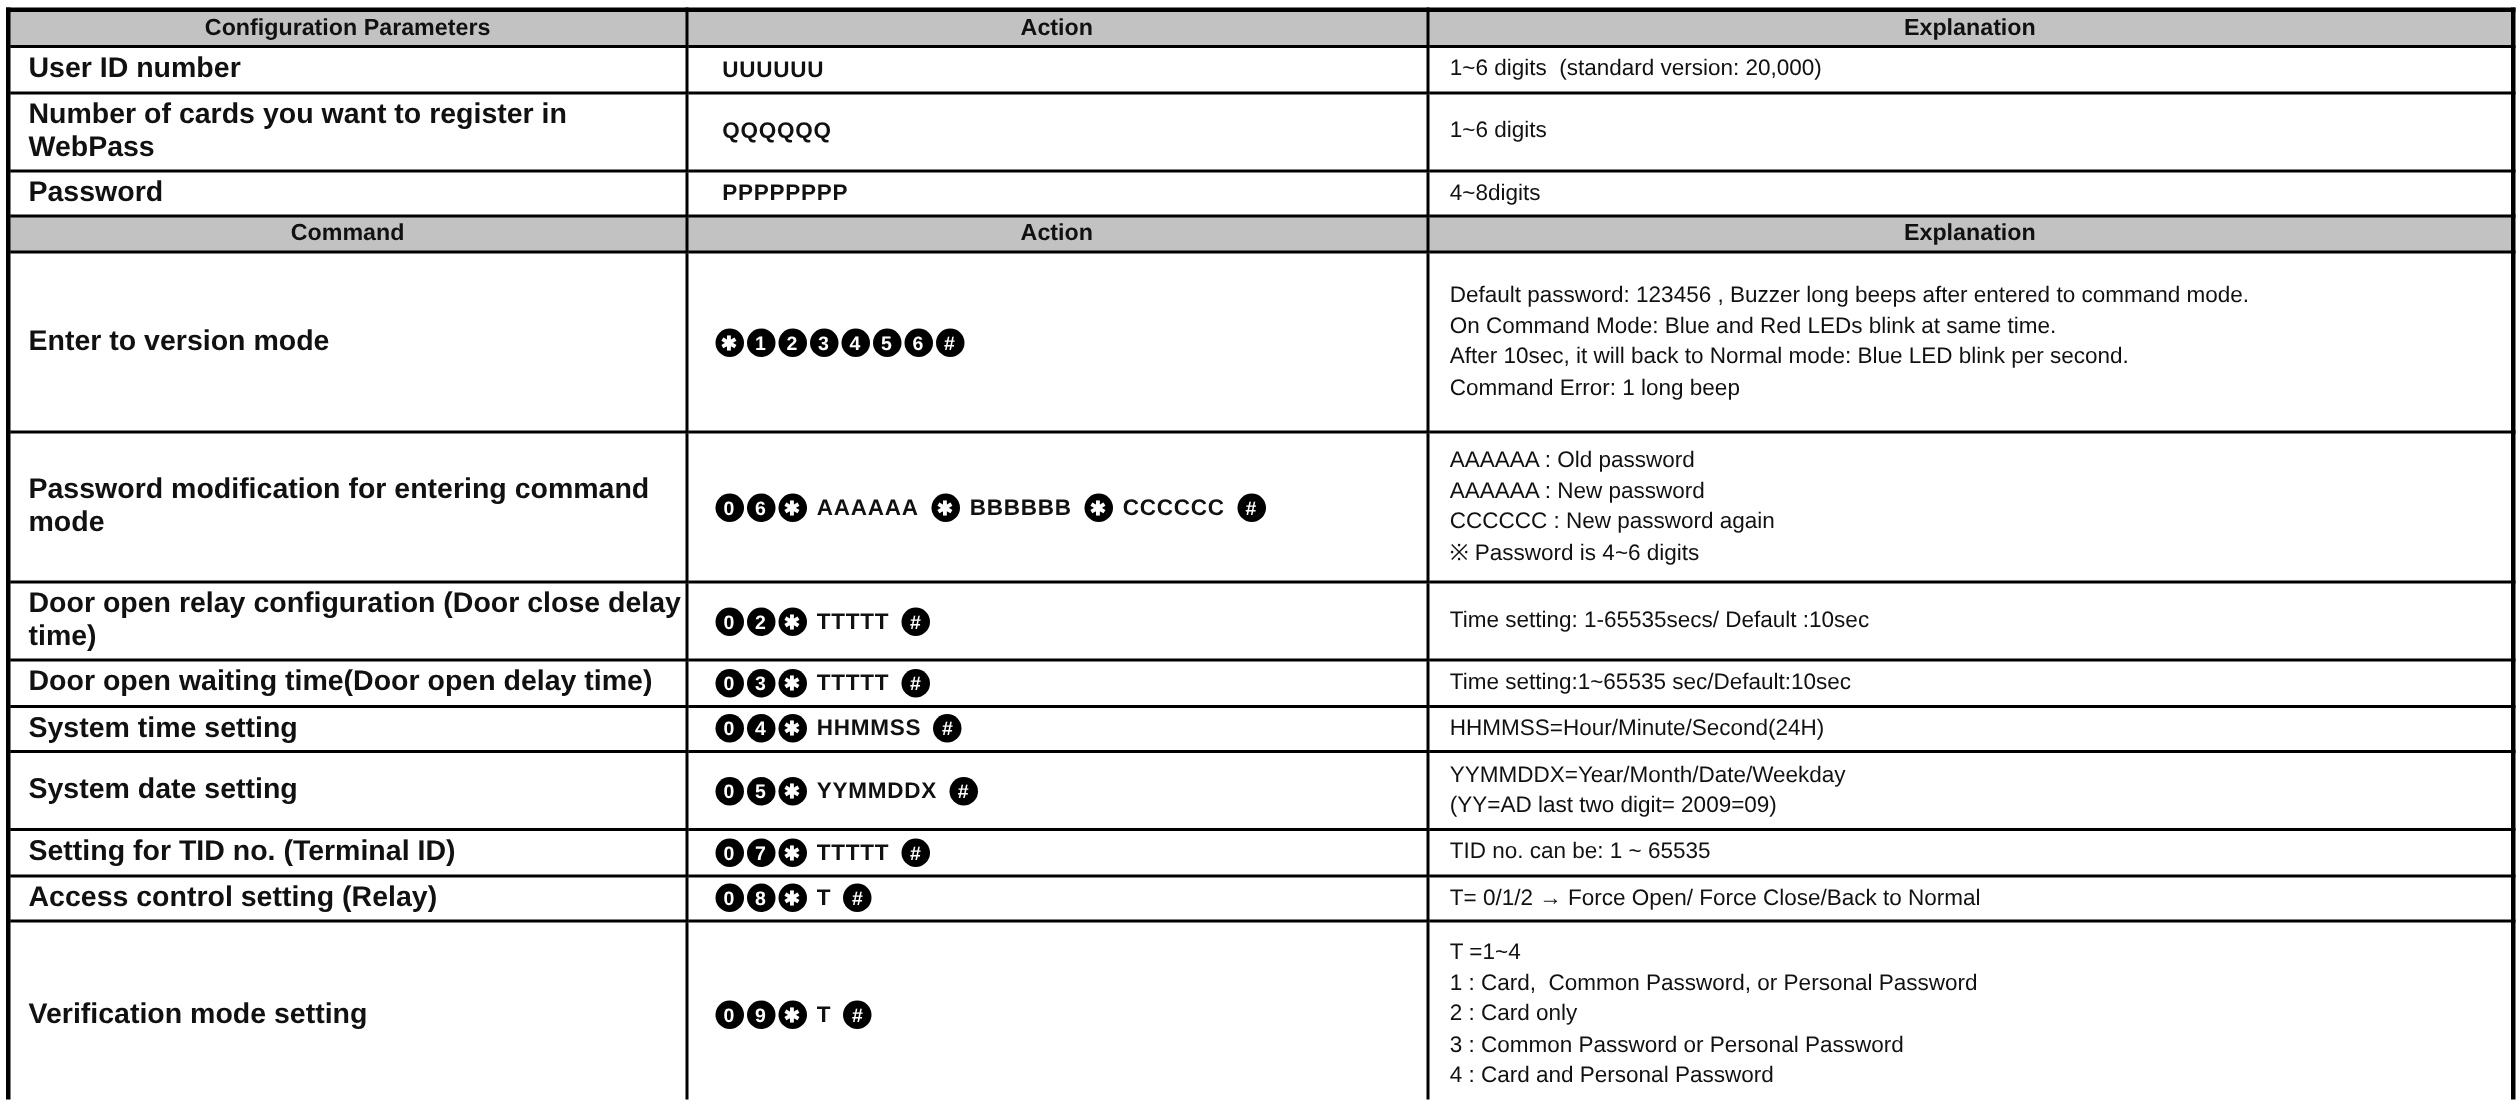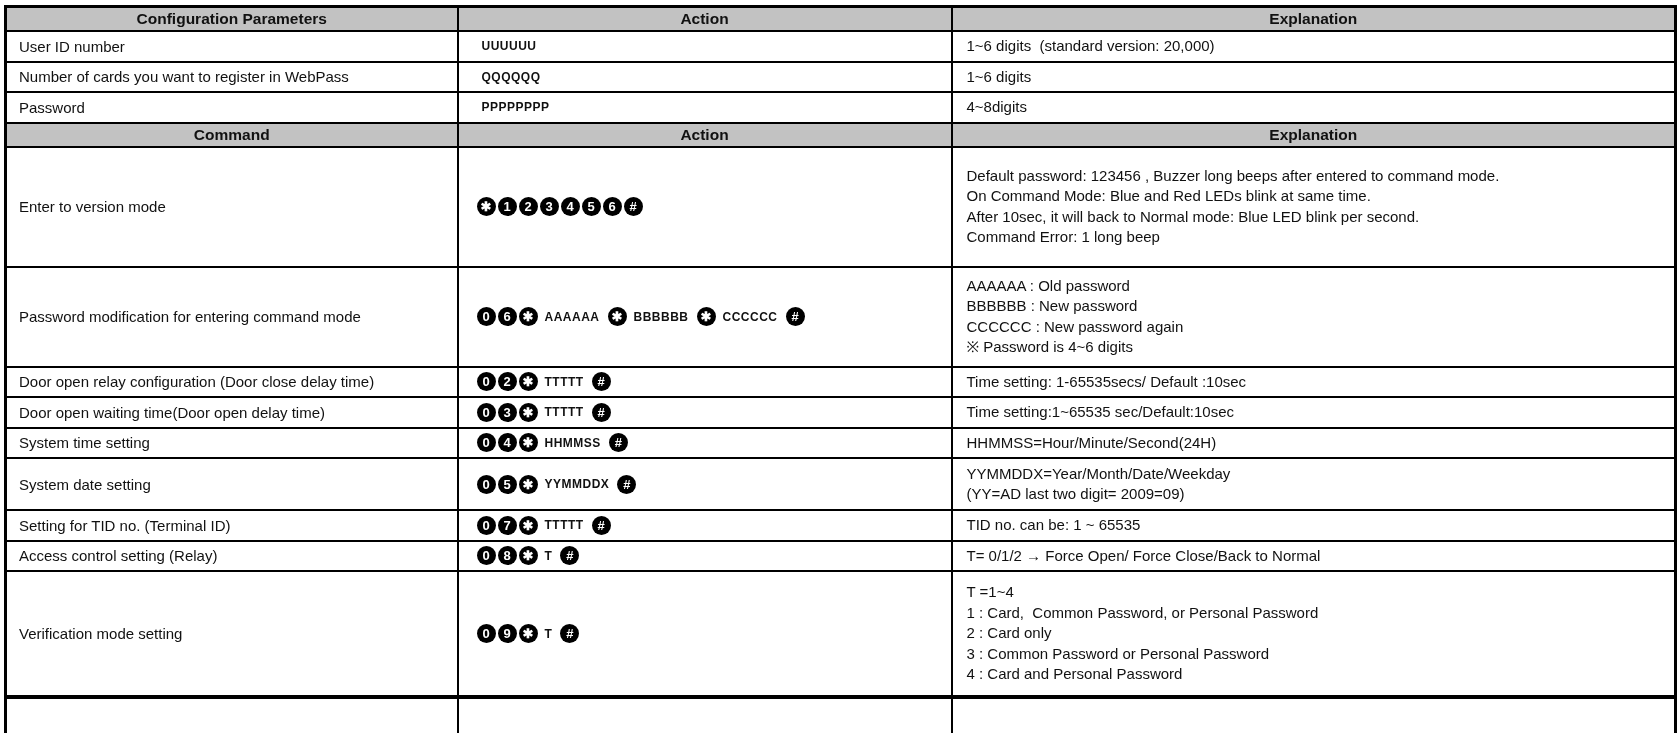--- a/index.html
+++ b/index.html
@@ -26,42 +26,43 @@
     font-size: 15.5px;
     font-weight: 700;
     text-align: center;
     height: 14px;
     padding: 2px 4px;
   }
 
   td { vertical-align: middle; background: #fff; }
   td.param {
     padding: 3px 0 3px 12px;
-    font-size: 15px;
+    font-size: 19px;
     height: 25px;
+    font-weight: bold;
   }
   td.action { padding: 3px 6px 3px 18px; }
   .action-wrap { display: flex; align-items: center; flex-wrap: nowrap; }
   .key {
     display: inline-flex;
     align-items: center;
     justify-content: center;
     width: 19px; height: 19px;
     border-radius: 50%;
     background: #000;
     color: #fff;
     font-weight: 700;
     font-size: 13px;
     line-height: 19px;
     margin-right: 2px;
     flex: 0 0 auto;
   }
   .atext {
     font-weight: 700;
-    font-size: 12px;
+    font-size: 15px;
     letter-spacing: 0.5px;
     margin: 0 8px 0 5px;
     white-space: pre;
   }
   td.expl { padding: 4px 8px 4px 14px; font-size: 15px; }
   .line { line-height: 20.5px; white-space: pre-wrap; }
 
   tbody tr:nth-child(6) td  { height: 120px; }
   tbody tr:nth-child(7) td  { height: 100px; margin-top: 43px; }
   tbody tr:nth-child(11) td { height: 52px; }
@@ -153,21 +154,21 @@
               <span class="atext">AAAAAA</span>
               <span class="key">✱</span>
               <span class="atext">BBBBBB</span>
               <span class="key">✱</span>
               <span class="atext">CCCCCC</span>
               <span class="key">#</span>
             </div>
           </td>
           <td class="expl">
             <div class="line">AAAAAA : Old password</div>
-            <div class="line">BBBBBB : New password</div>
+            <div class="line">AAAAAA : New password</div>
             <div class="line">CCCCCC : New password again</div>
             <div class="line">※ Password is 4~6 digits</div>
           </td>
         </tr>
         <tr>
           <td class="param">Door open relay configuration (Door close delay time)</td>
           <td class="action">
             <div class="action-wrap">
               <span class="key">0</span>
               <span class="key">2</span>

